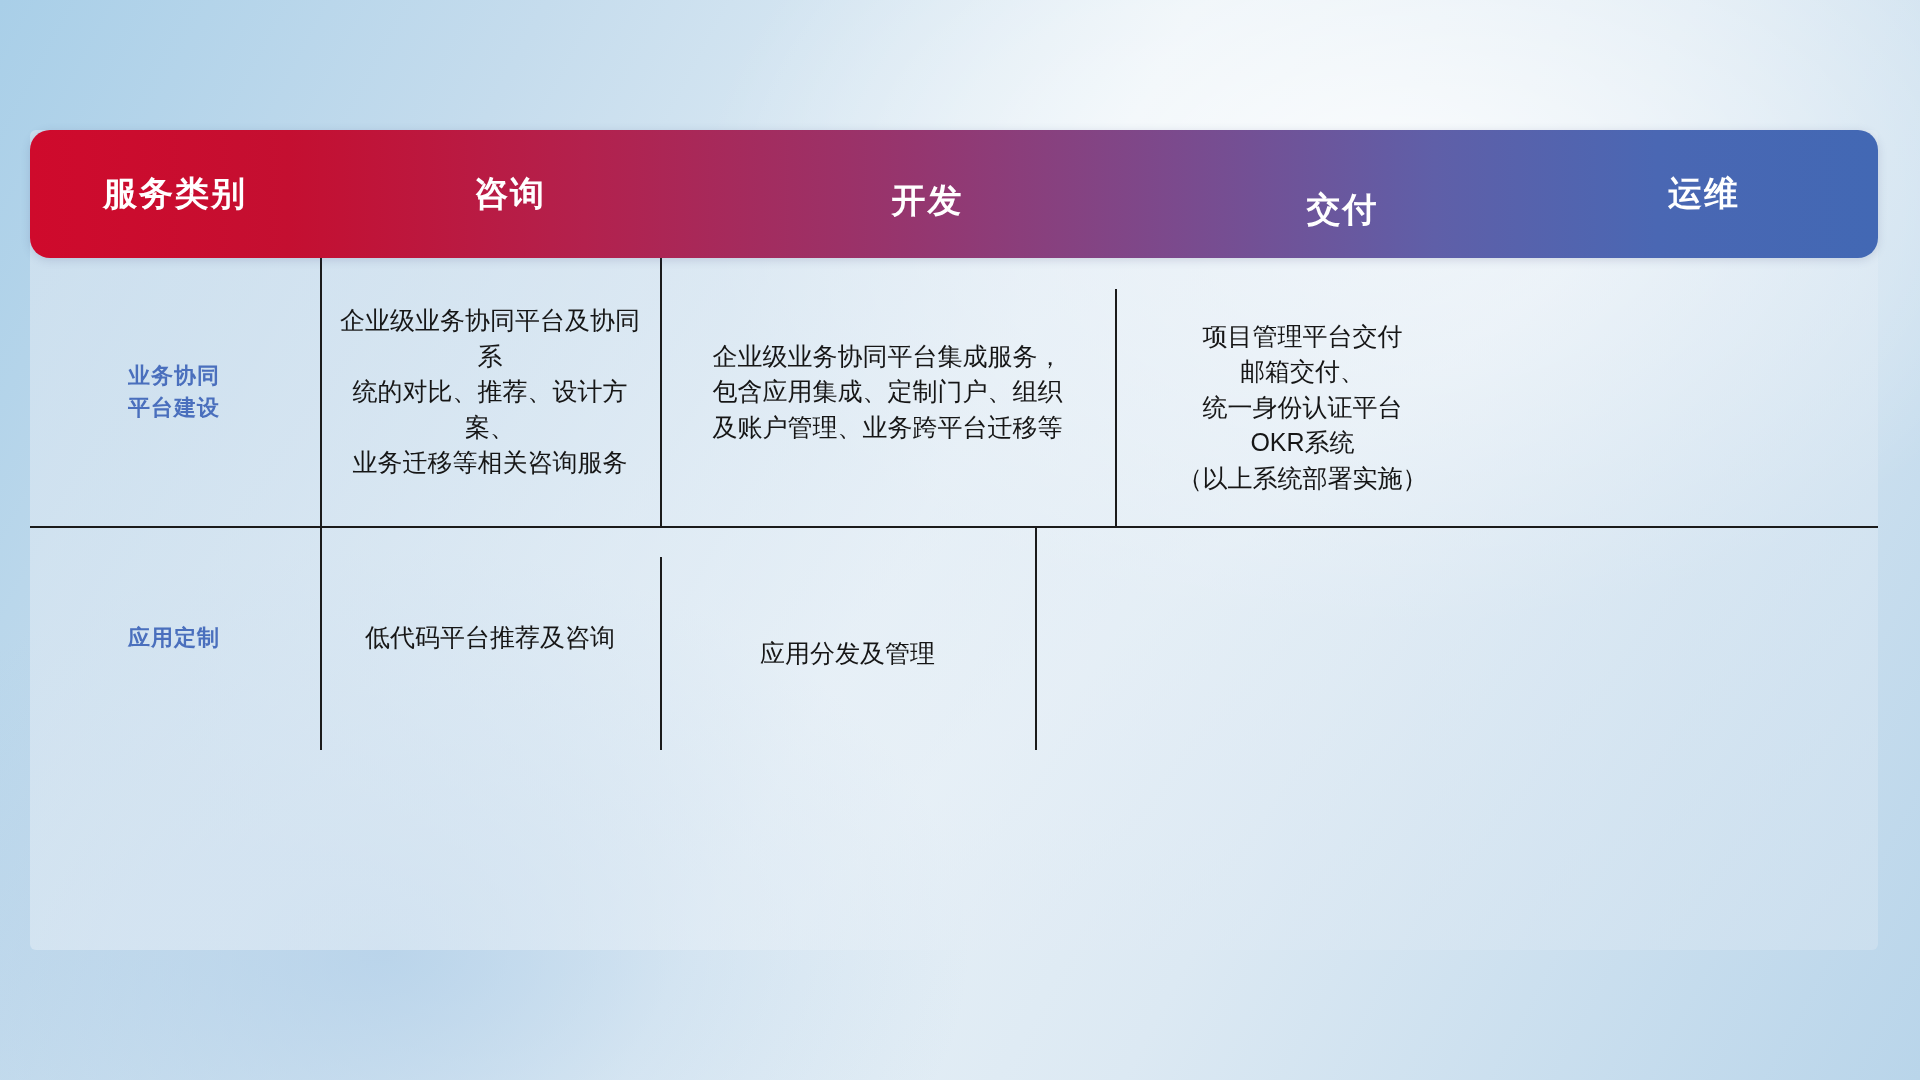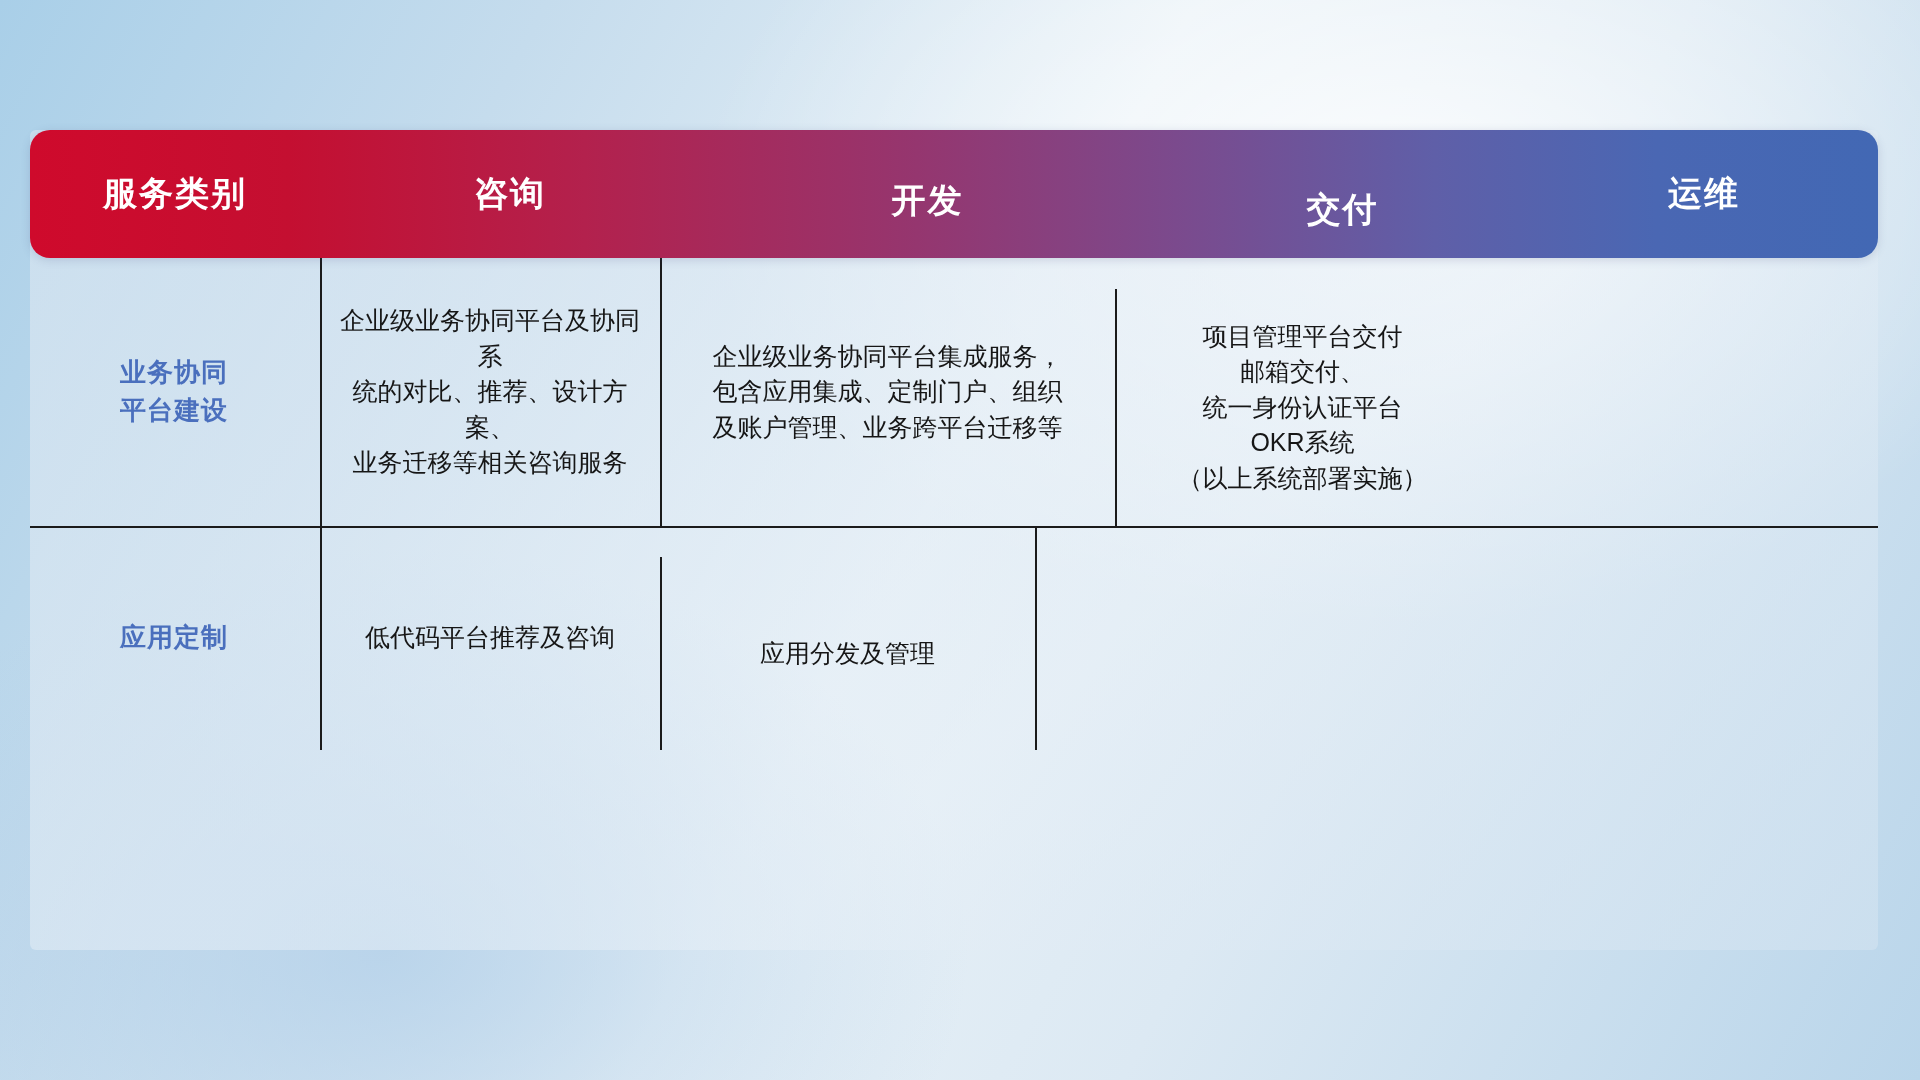--- a/index.html
+++ b/index.html
@@ -128,21 +128,21 @@
     left: 0;
     top: 0;
     width: 2px;
     height: 100%;
     background: #1b1b1b;
   }
 
   .cell.label {
     color: #4a6fbd;
     font-weight: bold;
-    font-size: 26px;
+    font-size: 22px;
     line-height: 1.45;
     letter-spacing: 1px;
     padding-left: 12px;
   }
 
   
   .c0 { width: 290px; }
   .c1 { width: 340px; }
   .c2 { width: 455px; }
   .c3 { width: 375px; margin-top: 31px; }

